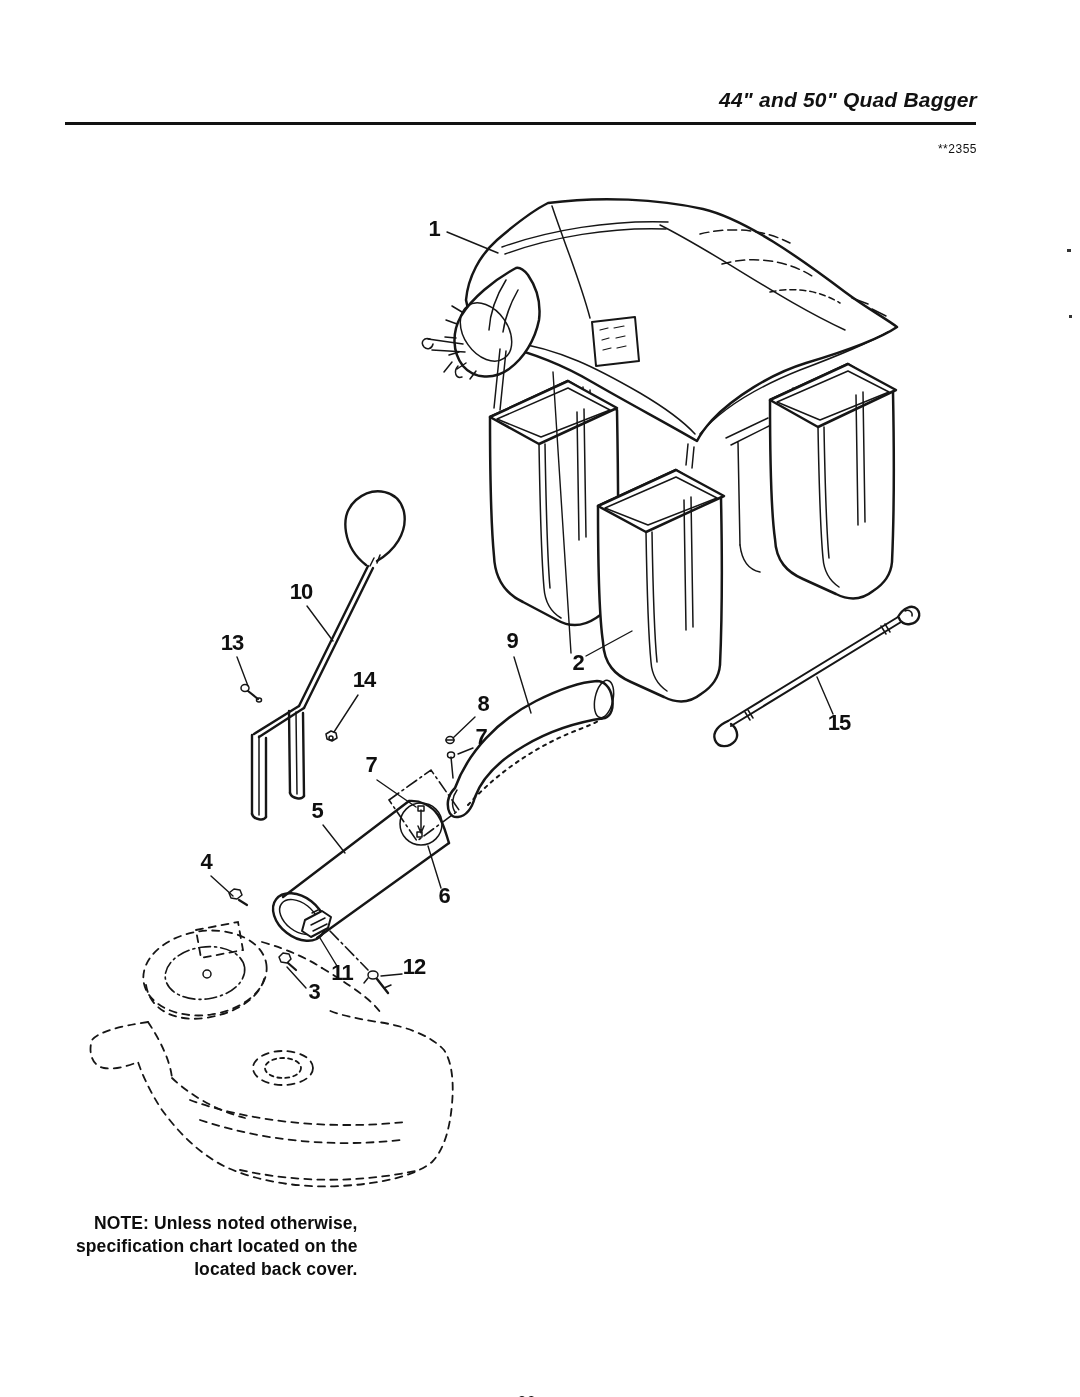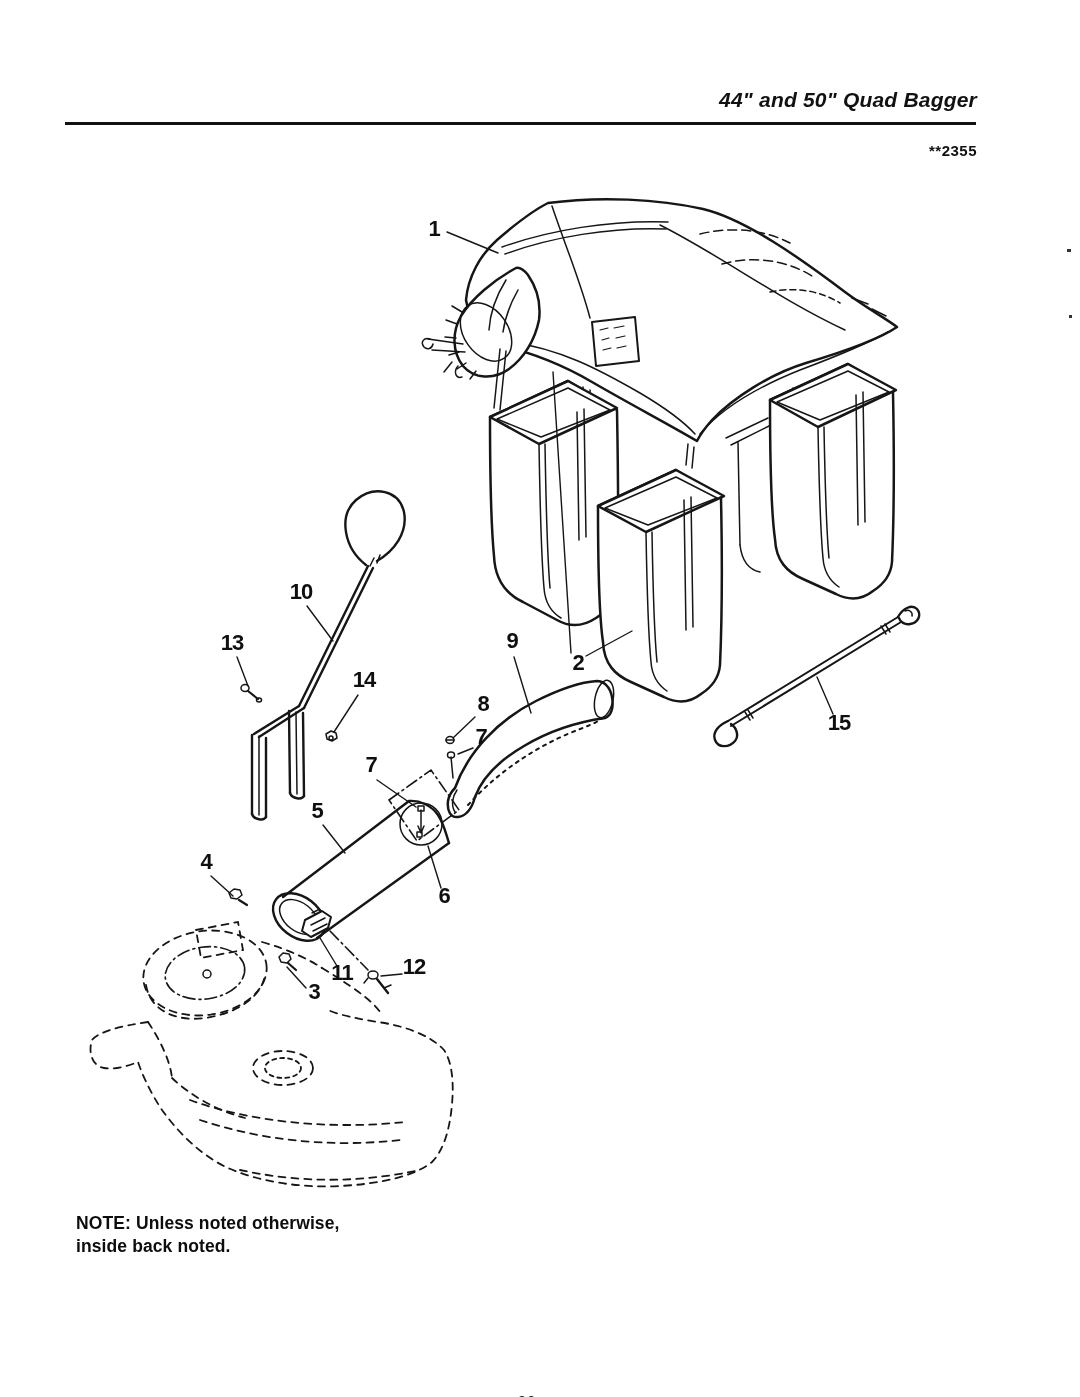--- a/index.html
+++ b/index.html
@@ -16,26 +16,27 @@
     position:absolute; top:88px; right:103px;
     font-size:21px; font-weight:bold; font-style:italic;
     letter-spacing:.2px; color:#111;
   }
   .header-rule{
     position:absolute; top:122px; left:65px;
     width:911px; height:3px; background:#121212;
   }
   .doc-code{
     position:absolute; top:142px; right:103px;
-    font-size:15px; font-weight:bold; letter-spacing:.5px; color:#111;margin-left:16px;
+    font-size:12px; font-weight:normal; letter-spacing:.5px; color:#111;margin-left:16px;
   }
   .note-block{
     position:absolute; left:76px; top:1212px;
     font-size:17.5px; font-weight:bold; line-height:23px; color:#0d0d0d;
     letter-spacing:.1px;
+    text-align:right;
   }
   .page-number{
     position:absolute; top:1393px; left:0; width:1053px;
     text-align:center; font-size:17.5px; font-weight:bold; color:#0d0d0d;
   }
   svg.diagram{position:absolute; left:0; top:0;}
   .callout{
     font-family:"Liberation Sans", sans-serif;
     font-size:22px; font-weight:bold; letter-spacing:-1px;
     fill:#0f0f0f; text-anchor:middle;
@@ -276,17 +277,18 @@
         <text x="364" y="687" class="callout">14</text>
         <text x="839" y="730" class="callout">15</text>
       </g>
 
     <rect class="speck" x="1067" y="249" width="4" height="3"></rect>
     <rect class="speck" x="1069" y="315" width="3" height="3"></rect>
   </svg>
 
   <div class="note-block">
     <div>NOTE: Unless noted otherwise,</div>
-    <div>inside back noted.</div>
+    <div>specification chart located on the</div>
+    <div>located back cover.</div>
   </div>
 
   <div class="page-number">60</div>
 </div>
 
 </body></html>

